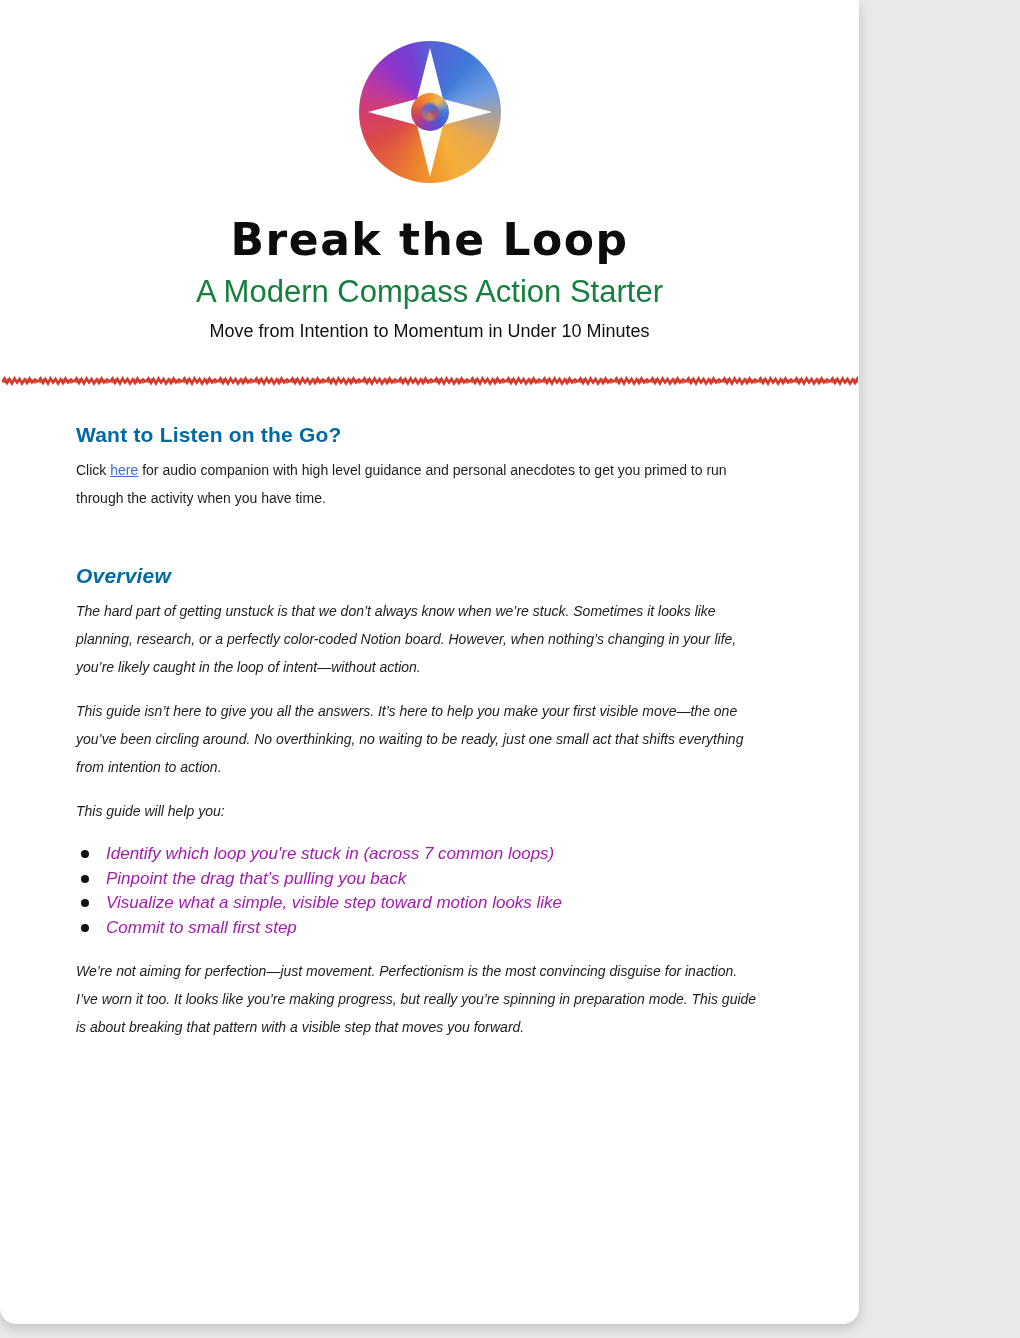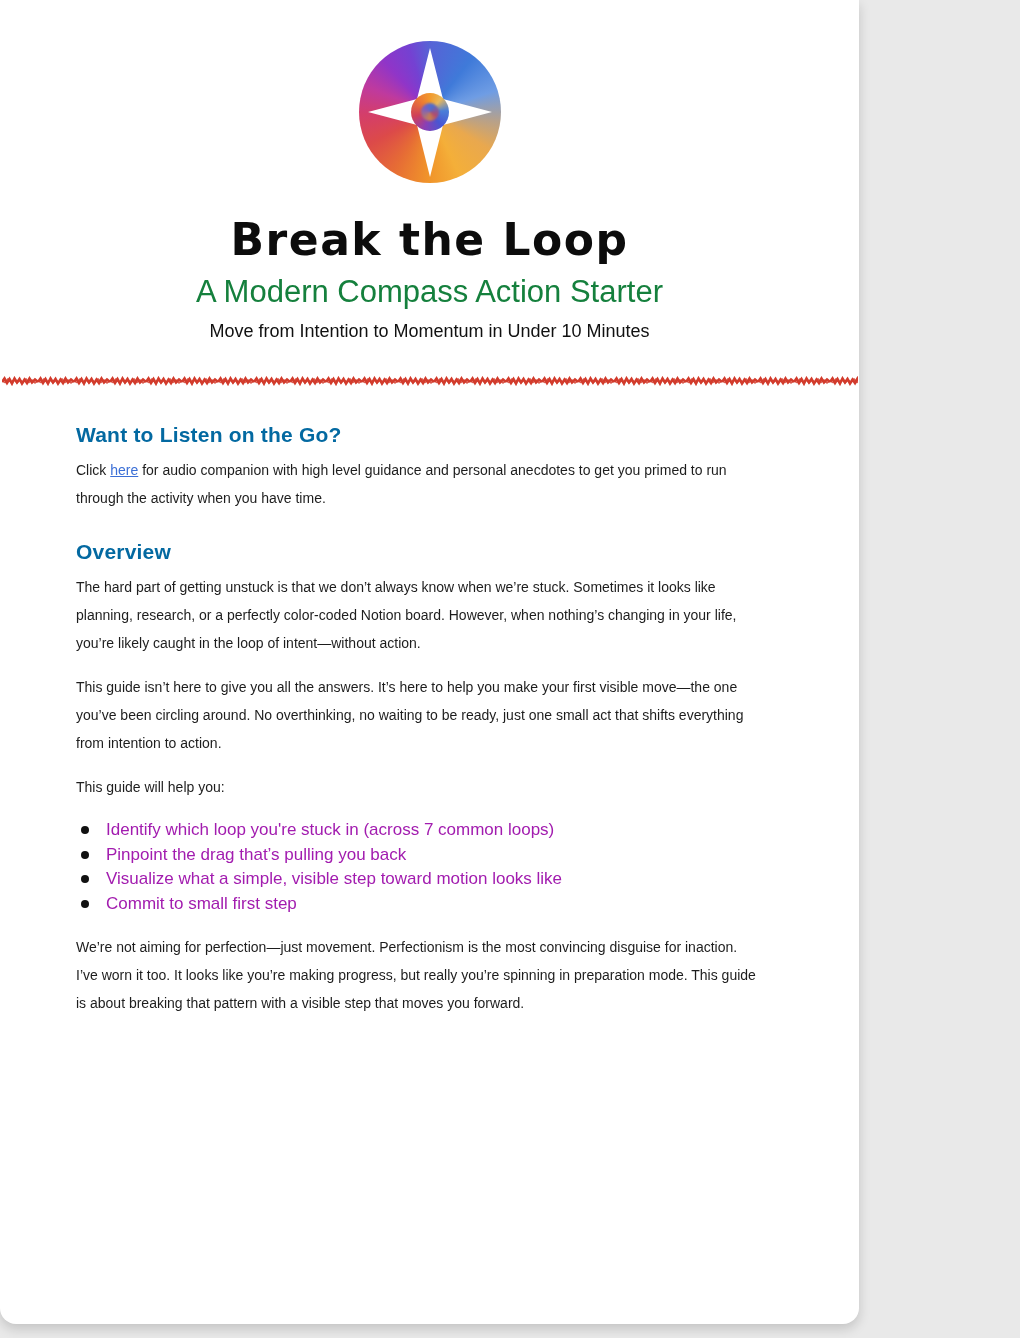--- a/index.html
+++ b/index.html
@@ -115,21 +115,21 @@
     padding: 0 98px 0 76px;
   }
   .section-heading {
     margin: 0;
     font-size: 21px;
     font-weight: 700;
     letter-spacing: 0.2px;
     color: #0369a1;
   }
   .listen-section { margin-top: 37px; }
-  .overview-section { margin-top: 28px; }
+  .overview-section { margin-top: 52px; font-style: italic; }
   .body-p {
     margin: 9px 0 0;
     font-size: 14px;
     line-height: 28px;
     color: #1d1d1d;
   }
   .body-p + .body-p { margin-top: 16px; }
   .lead-p { margin-top: 16px; }
   .closing-p { margin-top: 17px; }
   a.inline-link {

